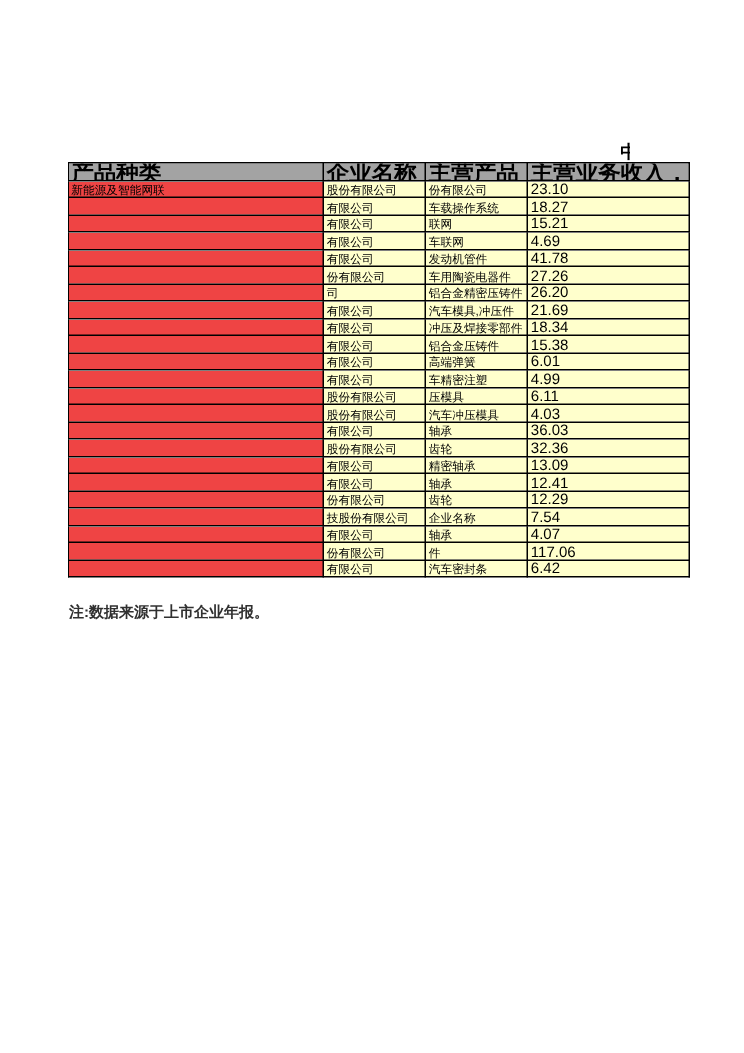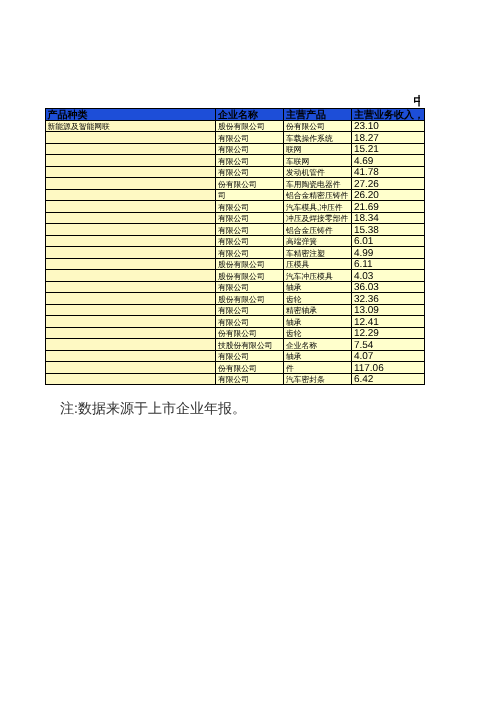--- a/index.html
+++ b/index.html
@@ -18,43 +18,43 @@
     overflow:hidden;
   }
   .title-clip span{
     position:absolute;left:-0.5px;top:0.5px;
     font-size:12px;line-height:13px;color:#000000;white-space:nowrap;font-weight:bold;
     font-family:"Liberation Sans",sans-serif;
   }
 
   
   .footnote{
-    position:absolute;left:60px;top:402.2px;width:260px;height:14px;
+    position:absolute;left:46px;top:402.2px;width:260px;height:14px;
     z-index:1;
-    font-size:14px;line-height:13px;color:#303030;white-space:nowrap;
+    font-size:10px;line-height:13px;color:#303030;white-space:nowrap;font-weight:bold;
   }
 
   table.grid{
     position:absolute;left:45px;top:108px;z-index:2;
     border-collapse:collapse;table-layout:fixed;
     border:1px solid #000000;
   }
   table.grid td,table.grid th{
     border:1px solid #000000;
     padding:0 0px 0 1.5px;
     font-size:7.8px;line-height:9px;
     font-weight:normal;text-align:left;
     overflow:hidden;white-space:nowrap;
     vertical-align:bottom;
     height:10.5px;
   }
   table.grid thead th{
-    background:#1d4ed8;font-weight:bold;font-size:10px;
-  }
-  td.c1{background:#fef9c3;color:#000000;}
+    background:#a3a3a3;font-weight:bold;font-size:15px;
+  }
+  td.c1{background:#ef4444;color:#000000;}
   td.c2,td.c3,td.c4{background:#ffffcc;color:#000000;}
   table.grid td.c4{font-size:10px;}
   col.w1{width:170.4px;}
   col.w2{width:68px;}
   col.w3{width:68px;}
   col.w4{width:68.1px;}
 </style>
 </head>
 <body>
 

